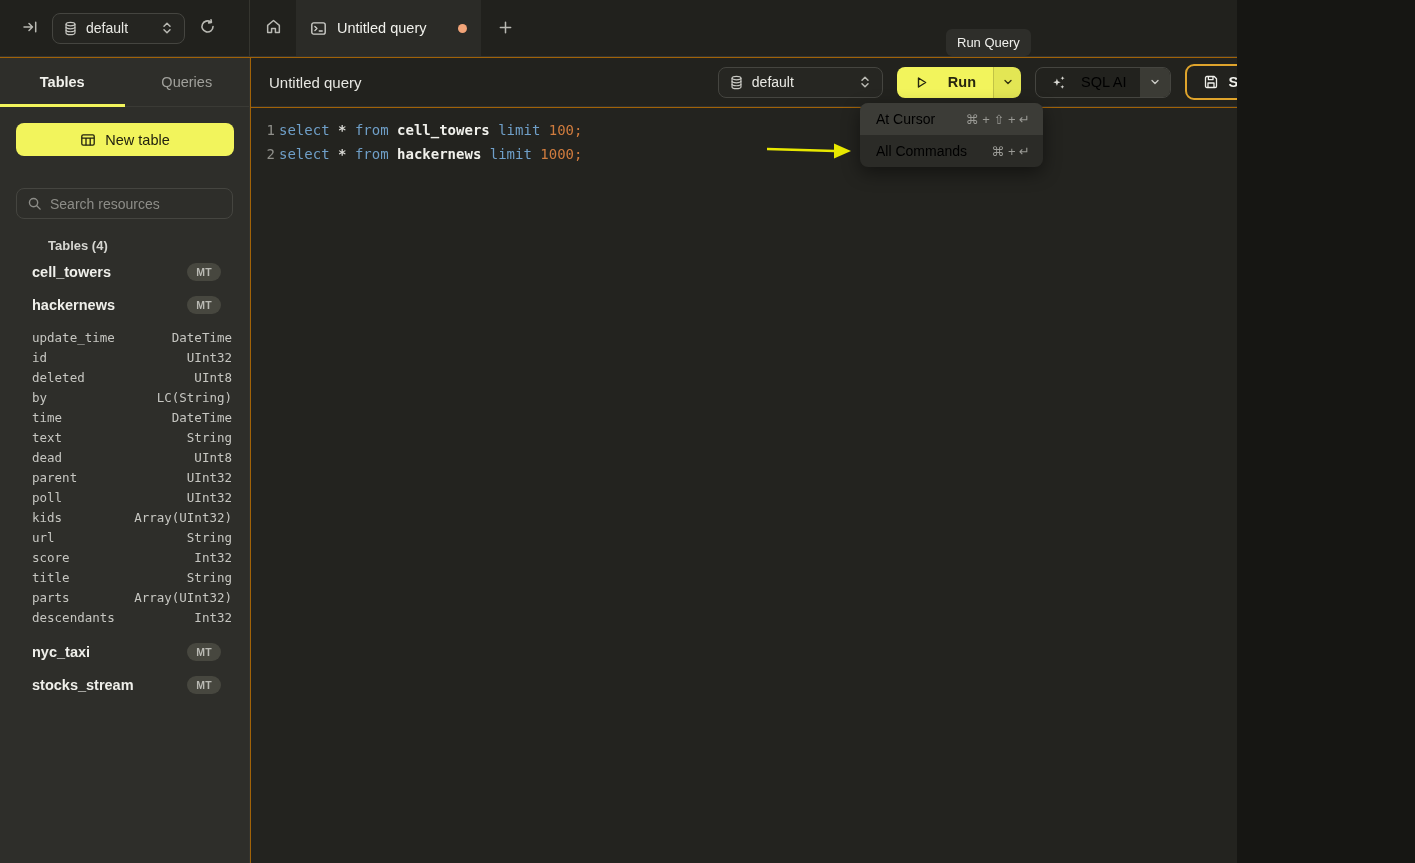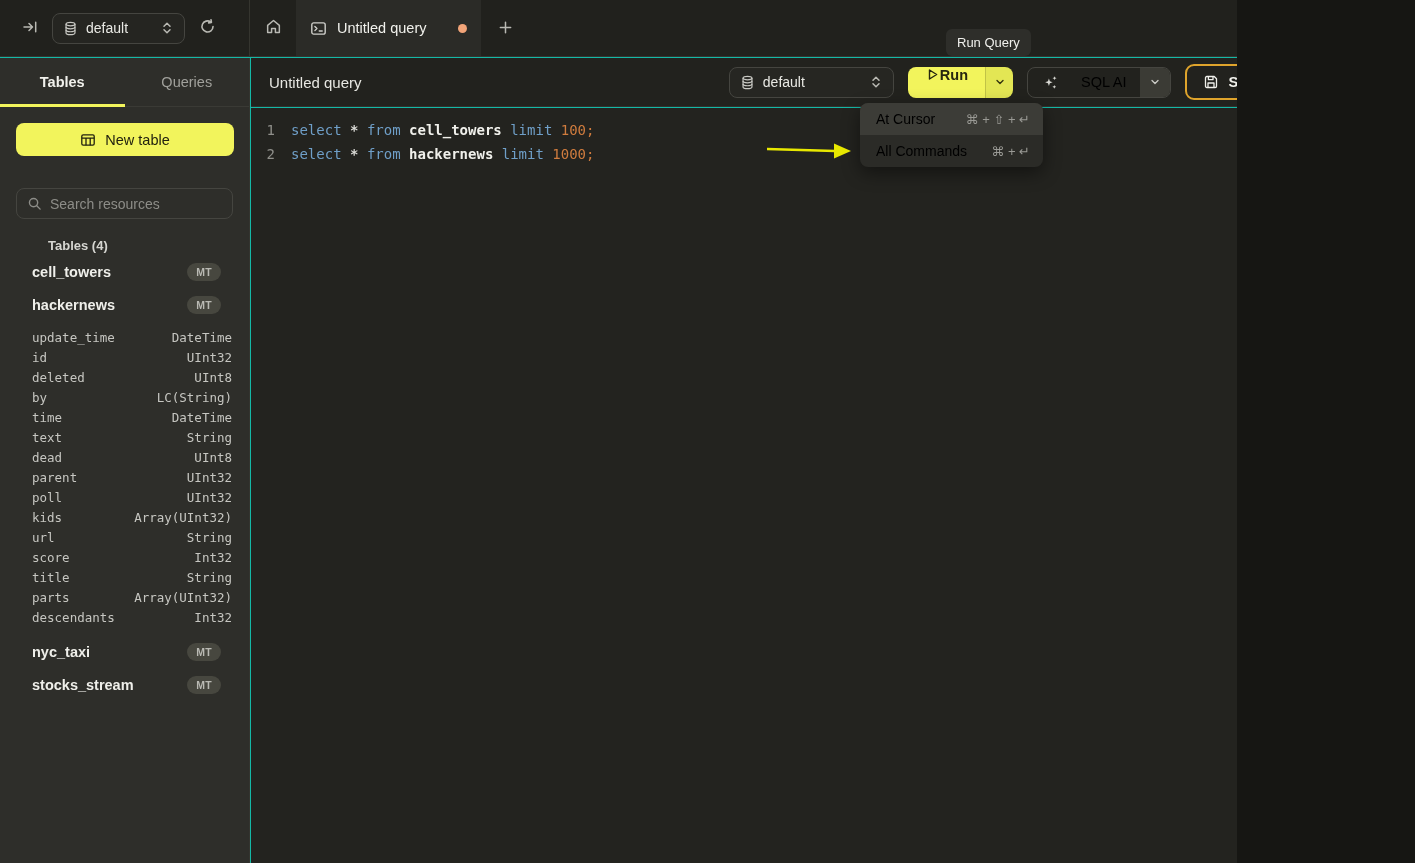--- a/index.html
+++ b/index.html
@@ -1,18 +1,18 @@
 <!DOCTYPE html>
 <html><head>
 <meta charset="utf-8">
 <style>
   * { margin:0; padding:0; box-sizing:border-box; }
   html,body { background:#161613; }
   body { font-family:"Liberation Sans","DejaVu Sans",sans-serif; -webkit-font-smoothing:antialiased; }
-  .app { position:relative; width:1237px; height:863px; background:#14b8a6; overflow:hidden; color:#ececе7; }
+  .app { position:relative; width:1237px; height:863px; background:#a16207; overflow:hidden; color:#ececе7; }
 
   
   .topbar { position:absolute; top:0; left:0; width:1415px; height:57px; background:#21211d; border-bottom:1px solid #343430; display:flex; align-items:stretch; }
   .topbar-left { width:250px; display:flex; align-items:center; gap:14px; padding-left:22px; border-right:1px solid #35352f; flex:none; }
   .icon-btn { display:flex; align-items:center; justify-content:center; background:none; border:none; cursor:pointer; color:#b9b9b3; }
   .select { display:flex; align-items:center; gap:9px; height:31px; padding:0 11px; border:1px solid #454540; border-radius:8px; background:rgba(255,255,255,0.02); color:#e9e9e4; font-size:14px; cursor:pointer; }
   .select .grow { flex:1; }
   .topbar-select { width:133px; }
   .tabstrip { display:flex; align-items:stretch; flex:1; }
   .home-tab { width:46px; display:flex; align-items:center; justify-content:center; color:#b9b9b3; cursor:pointer; }
@@ -42,33 +42,33 @@
   .col-row { height:20px; display:flex; align-items:center; padding:0 17px 0 32px; font-family:"DejaVu Sans Mono","Liberation Mono",monospace; font-size:12.5px; color:#c6c6c1; }
   .col-type { margin-left:auto; }
 
   
   .main { position:absolute; top:58px; left:251px; width:1164px; height:805px; }
   .toolbar { height:49px; background:#22221e; border-bottom:1px solid #31312d; display:flex; align-items:center; padding:0 15px 0 18px; gap:14px; }
   .doc-title { font-size:15px; color:#e7e7e2; }
   .toolbar .spacer { flex:1; }
   .toolbar-select { width:165px; }
   .run-group { display:flex; height:31px; border-radius:8px; overflow:hidden; cursor:pointer; }
-  .run-main { display:flex; gap:0; padding:0 17px; background:#f2f45c; border:none; color:#26260f; font-size:14.5px; font-weight:600; cursor:pointer; }
+  .run-main { display:flex; align-items:center; gap:19px; padding:0 17px; background:#f2f45c; border:none; color:#26260f; font-size:14.5px; font-weight:600; cursor:pointer; }
   .run-caret { width:28px; display:flex; align-items:center; justify-content:center; background:#e3e654; border:none; border-left:1px solid rgba(40,40,10,0.18); color:#33330f; cursor:pointer; }
   .sqlai-group { display:flex; height:31px; border:1px solid #454540; border-radius:8px; overflow:hidden; }
-  .sqlai-main { display:flex; align-items:center; gap:22px; padding:0 14px; background:transparent; border:none; color:#ececе7; font-size:14.5px; color:#ededе8; cursor:pointer; }
+  .sqlai-main { display:flex; align-items:center; gap:14px; padding:0 14px; background:transparent; border:none; color:#ececе7; font-size:14.5px; color:#ededе8; cursor:pointer; }
   .sqlai-main span { color:#ededе8; }
   .sqlai-caret { width:30px; display:flex; align-items:center; justify-content:center; background:#3b3b35; border:none; color:#c9c9c4; cursor:pointer; }
   .save-btn { display:flex; align-items:center; gap:9px; height:33px; padding:16px 16px; background:transparent; border:2px solid #dfa42c; border-radius:9px; color:#f2f2ed; font-size:14.5px; font-weight:600; cursor:pointer; }
   .share-btn { display:flex; align-items:center; gap:9px; height:31px; padding:0 14px; background:transparent; border:7px solid #4d7c0f; border-radius:8px; color:#f0f0eb; font-size:14.5px; font-weight:500; cursor:pointer; }
 
   .editor { position:absolute; top:50px; left:0; right:0; bottom:0; background:#23231f; padding-top:10px; }
   .code-line { display:flex; height:24px; align-items:center; font-family:"DejaVu Sans Mono","Liberation Mono",monospace; font-size:14px; }
   .ln { width:24px; text-align:right; color:#8f8f8a; flex:none; }
-  .code { margin-left:16px; white-space:pre; }
+  .code { margin-left:4px; white-space:pre; }
   .tk-kw { color:#6f9fc8; }
   .tk-pl { color:#dcdcd7; font-weight:700; }
   .tk-tbl { color:#f0f0eb; font-weight:700; }
   .tk-num { color:#d07c3e; }
 
   
   .tooltip { position:absolute; left:946px; top:29px; height:27px; padding:0 11px; background:#2e2e2a; border-radius:6px; display:flex; align-items:center; font-size:13px; color:#f0f0ec; z-index:30; }
   .run-menu { position:absolute; left:860px; top:103px; width:183px; background:#2b2b27; border-radius:8px; overflow:hidden; box-shadow:0 6px 18px rgba(0,0,0,0.45); z-index:30; }
   .menu-item { height:32px; display:flex; align-items:center; padding:0 13px 0 16px; cursor:pointer; }
   .menu-item.hl { background:#3c3c37; }

